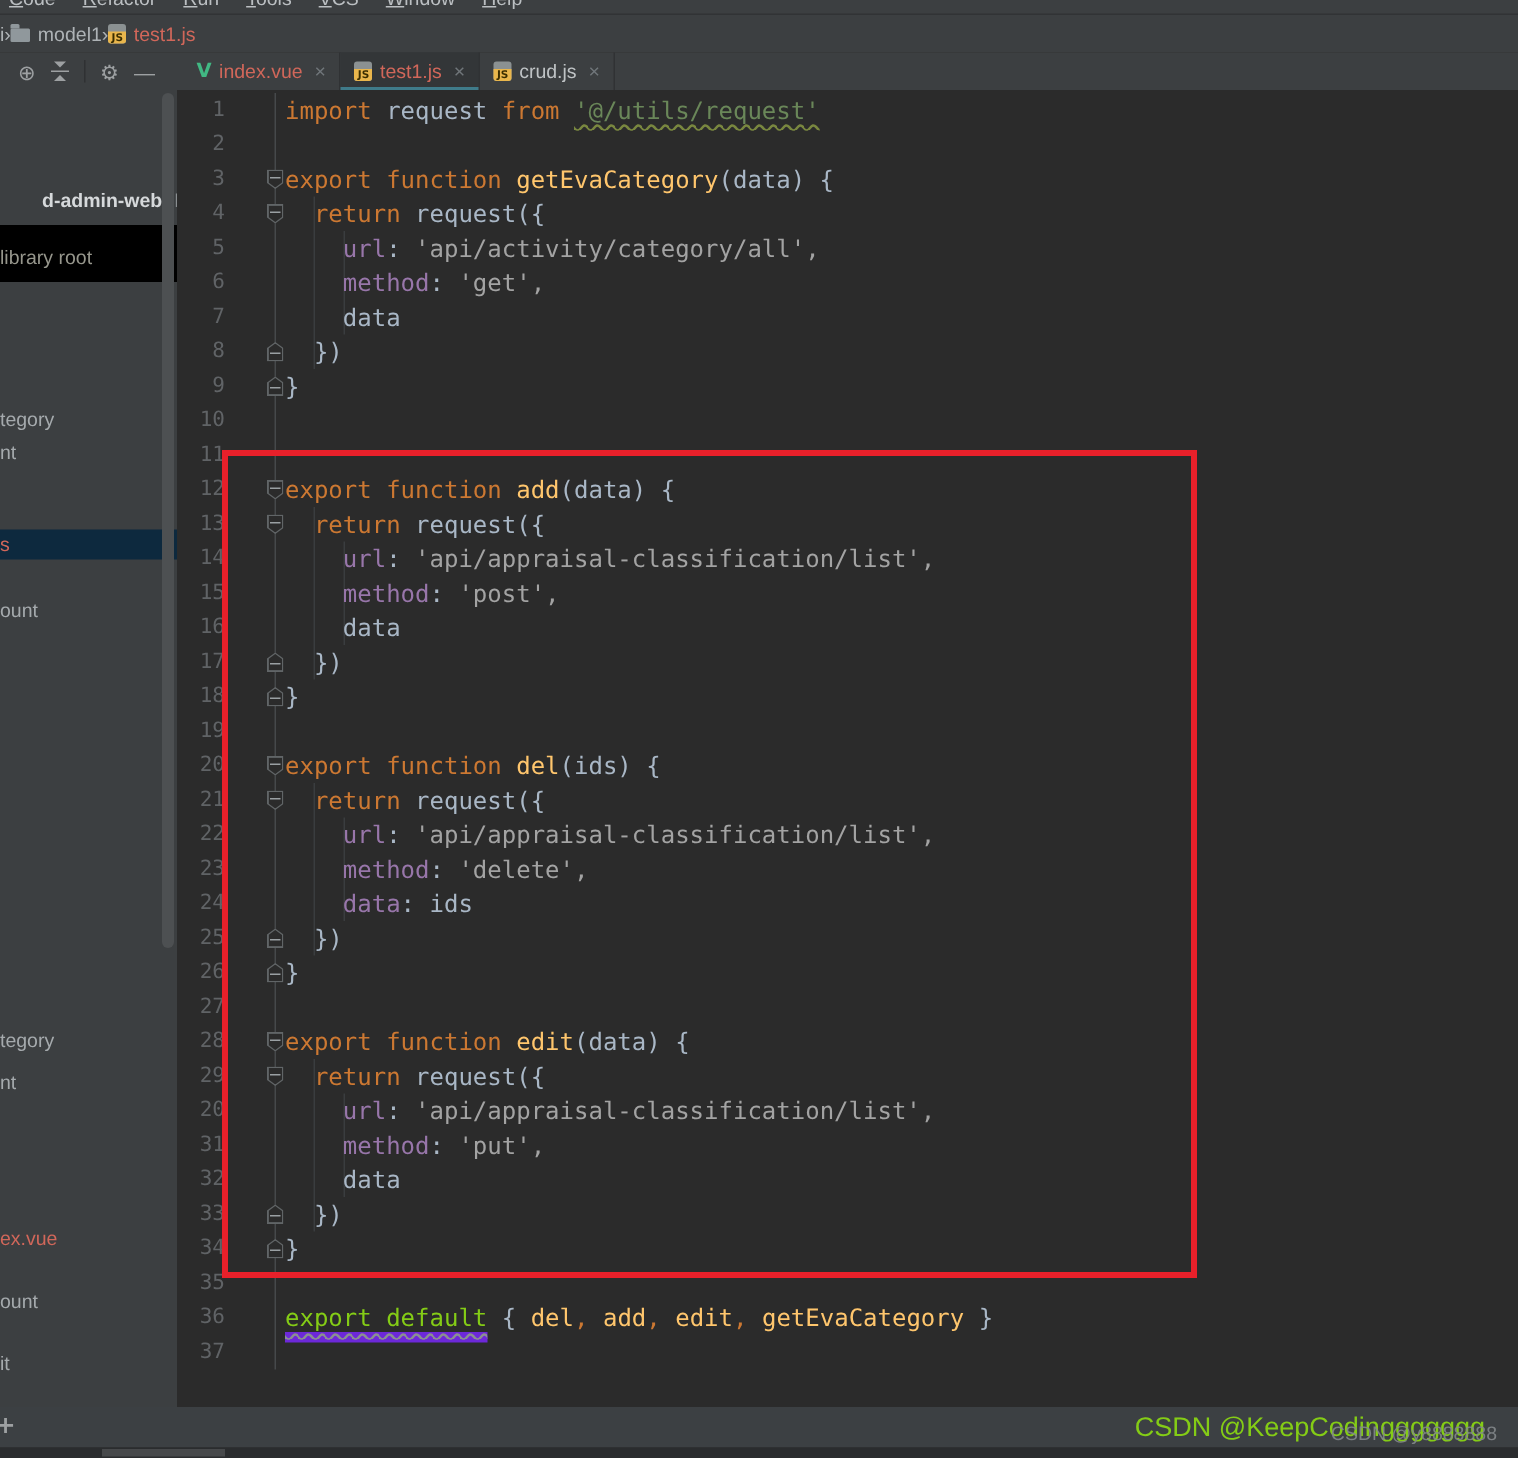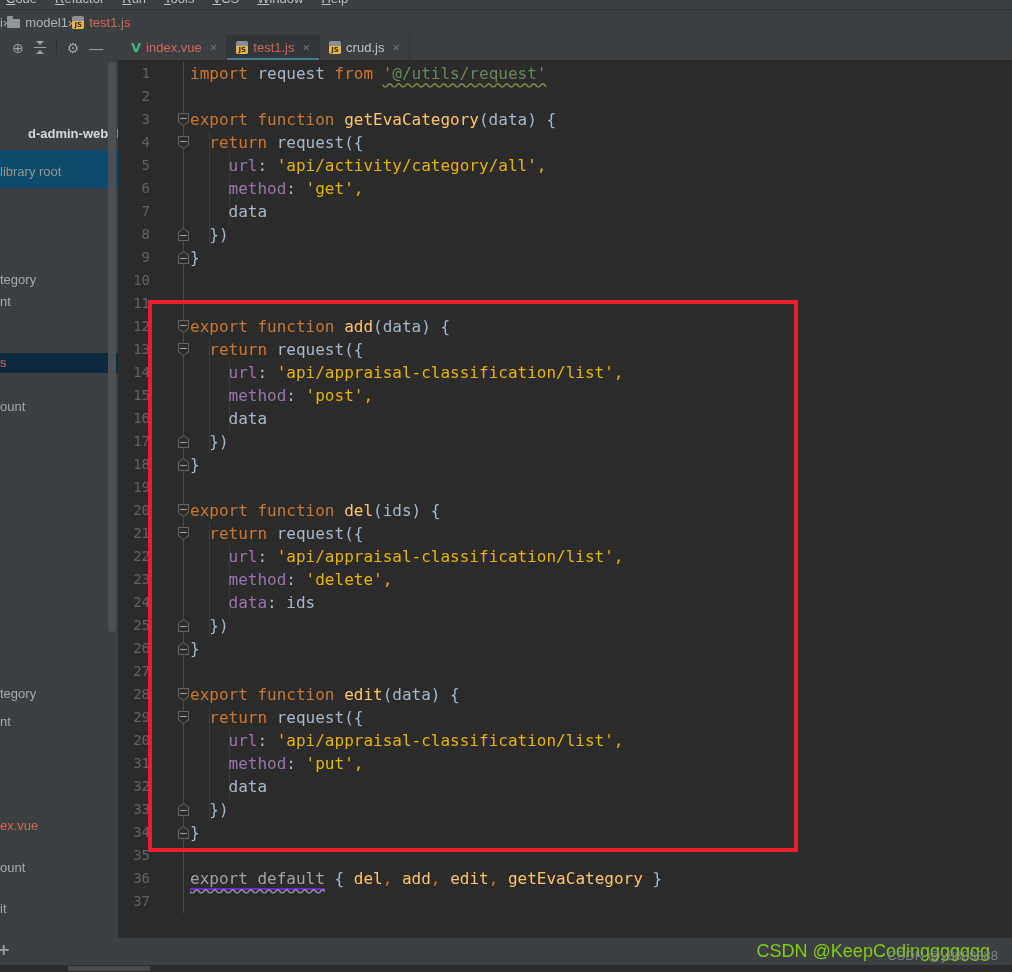--- a/index.html
+++ b/index.html
@@ -44,42 +44,42 @@
   .tab.modified .tlabel{color:#d1675a;}
   .tab.active{background:#333638;}
   .tab.active::after{content:'';position:absolute;left:0;right:0;bottom:-1px;height:3px;background:#3f7b8a;}
   .tab .tclose{color:#70767a;font-size:13px;margin-left:3px;}
   
   #sidebar{position:absolute;left:0;top:60px;width:118px;height:878px;background:#3c3f41;
            border-right:1px solid #2b2b2b;overflow:hidden;font-size:13px;color:#a5aaad;}
   #treeroot{position:absolute;left:0;top:66px;white-space:nowrap;}
   #treeroot .rootname{font-weight:bold;color:#d6d9db;padding-left:28px;}
   #treeroot .rootpath{color:#8a8e91;}
-  #libraryrow{position:absolute;left:0;top:90px;width:118px;height:38px;background:#0c4a6e;}
+  #libraryrow{position:absolute;left:0;top:90px;width:118px;height:38px;background:#000000;}
   #libraryrow span{position:absolute;left:0;top:14px;color:#96968c;}
   #selrow{position:absolute;left:0;top:293px;width:118px;height:20px;background:#0d293e;}
   #selrow span{position:absolute;left:0;top:2px;color:#d1675a;}
   .treeitem{position:absolute;left:0;white-space:nowrap;}
   .treeitem.modified{color:#d1675a;}
   #sidescroll{position:absolute;left:108px;top:2px;width:8px;height:570px;background:#4d5052;border-radius:4px;}
   
   #editor{position:absolute;left:118px;top:60px;width:894px;height:878px;background:#2b2b2b;
           font-family:"DejaVu Sans Mono",monospace;font-size:16px;}
   #foldline{position:absolute;left:65px;top:2px;width:1px;height:851px;background:#46494b;}
   #codelines{position:absolute;left:0;top:2px;width:894px;}
   .cl{position:relative;height:23px;line-height:23px;white-space:pre;display:flex;}
   .ln{flex:none;width:26px;margin-left:6px;text-align:right;color:#606366;font-size:14px;}
   .code{flex:none;margin-left:40px;color:#a9b7c6;}
   .tok-kw{color:#cc7832;text-align:center;}
   .tok-fn{color:#ffc66d;}
-  .tok-str{color:#eab308;}
+  .tok-str{color:#a3a3a3;}
   .tok-prop{color:#9876aa;}
   .tok-txt{color:#a9b7c6;}
   .tok-strw{color:#6a8759;text-decoration:underline wavy #79873f;text-underline-offset:3px;}
-  .tok-grayu{color:#a3a3a3;border-bottom:2px solid #6d28d9;
+  .tok-grayu{color:#84cc16;border-bottom:7px solid #6d28d9;
              text-decoration:underline wavy #8a8f92;text-underline-offset:4px;}
   .guide{position:absolute;width:1px;background:#3a3d3f;}
   .fold{position:absolute;left:60px;top:5px;width:11px;height:13px;background:#616567;}
   .fold.start{clip-path:polygon(0 0,100% 0,100% 69%,50% 100%,0 69%);}
   .fold.end{clip-path:polygon(50% 0,100% 31%,100% 100%,0 100%,0 31%);}
   .fold i{position:absolute;left:1px;top:1px;right:1px;bottom:1px;background:#2b2b2b;clip-path:inherit;}
   .fold b{position:absolute;left:2px;right:2px;height:1px;background:#9aa0a3;}
   .fold.start b{top:5px;}
   .fold.end b{top:7px;}
   

